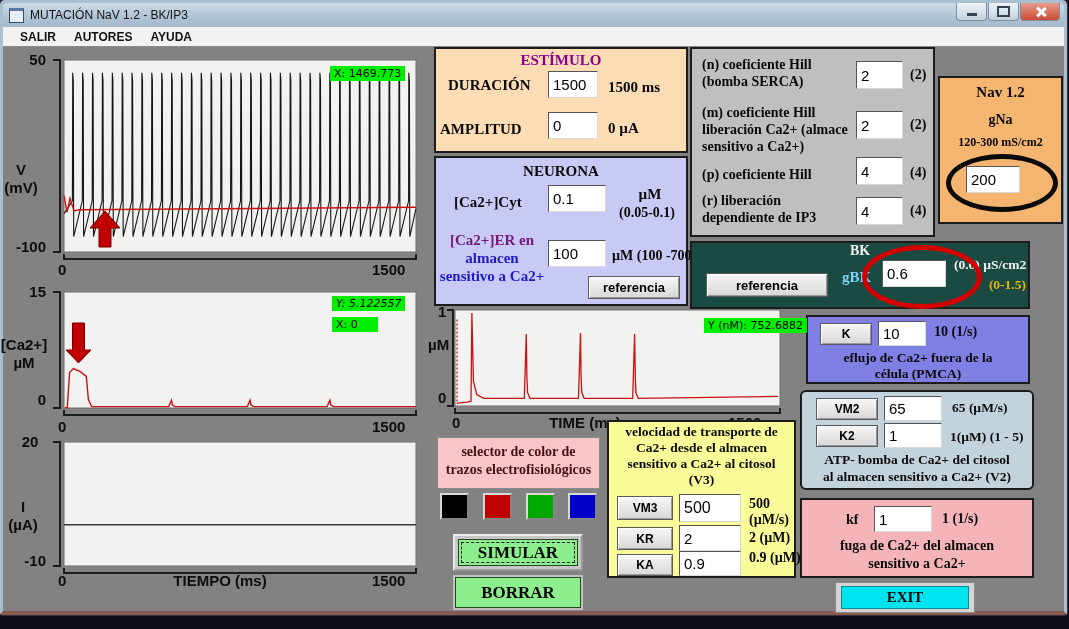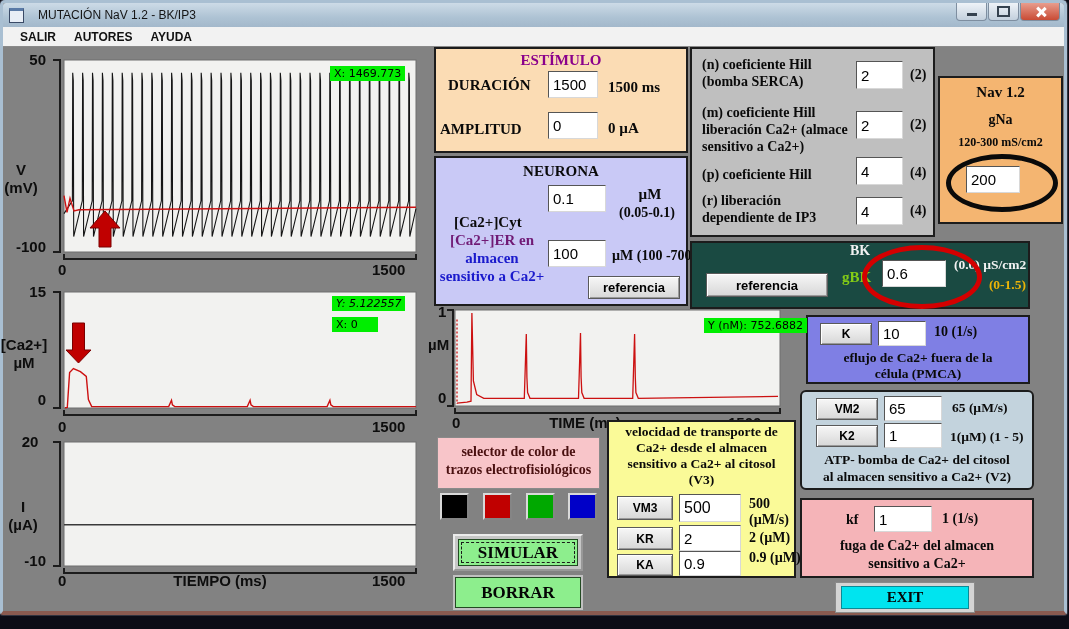--- a/index.html
+++ b/index.html
@@ -5,21 +5,21 @@
   html,body{margin:0;padding:0;}
   body{width:1069px;height:629px;overflow:hidden;background:#0c0c16;position:relative;
        font-family:"Liberation Sans","DejaVu Sans",sans-serif;}
   .abs{position:absolute;box-sizing:border-box;}
   
   #win{left:0;top:0;width:1067px;height:615px;background:#828282;
        border:3px solid #a9bfd2;border-bottom:4px solid #8a5a50;border-radius:5px 5px 3px 3px;
        box-shadow:0 0 0 1px #33333f;}
   #titlebar{left:0;top:0;right:0;height:24px;
        background:linear-gradient(#cddbe7,#aec3d4 60%,#a3b8cb);
-       display:flex;align-items:center;padding:0 6px;border-radius:3px 3px 0 0;gap:8px;}
+       display:flex;align-items:center;padding:0 6px;border-radius:3px 3px 0 0;}
   #title-text{font:12px "Liberation Sans",sans-serif;color:#141414;margin-left:6px;}
   .app-icon{width:13px;height:11px;border:1px solid #3a4a66;background:#e8eef6;border-top:3px solid #5a7aa6;}
   #winbtns{position:absolute;right:4px;top:0;display:flex;}
   .wbtn{width:29px;height:17px;border:1px solid #7e8ea0;border-top:none;
         background:linear-gradient(#eef3f8,#c3d0dd);border-radius:0 0 4px 4px;margin-left:1px;
         display:flex;align-items:center;justify-content:center;}
   .wbtn.close{width:38px;background:linear-gradient(#eba globalization,#d3553f);background:linear-gradient(#e89d8d,#c94b35);}
   .glyph-min{width:10px;height:3px;background:#35424f;margin-top:6px;}
   .glyph-max{width:9px;height:7px;border:2px solid #35424f;}
   .glyph-x{position:relative;width:11px;height:11px;}
@@ -150,21 +150,21 @@
   <div class="plbl" style="left:12px;top:28px;font-size:15px;">DURACIÓN</div>
   <input class="inp" style="left: 112px; top: 22px; width: 50px; height: 27px;" value="1500">
   <div class="plbl" style="left:172px;top:30px;font-size:15px;">1500  ms</div>
   <div class="plbl" style="left:4px;top:72px;font-size:15px;">AMPLITUD</div>
   <input class="inp" style="left: 112px; top: 63px; width: 50px; height: 27px;" value="0">
   <div class="plbl" style="left:172px;top:71px;font-size:15px;">0 µA</div>
 </div>
 
 <div class="panel" style="left:434px;top:156px;width:254px;height:150px;background:#c9c9f6;">
   <div class="plbl" style="left:0;top:5px;width:100%;text-align:center;font-size:15px;">NEURONA</div>
-  <div class="plbl" style="left:18px;top:36px;font-size:15px;margin-top:20px;">[Ca2+]Cyt</div>
+  <div class="plbl" style="left:18px;top:36px;font-size:15px;">[Ca2+]Cyt</div>
   <input class="inp" style="left: 112px; top: 27px; width: 58px; height: 27px;" value="0.1">
   <div class="plbl" style="left:180px;top:28px;width:68px;text-align:center;font-size:15px;">µM</div>
   <div class="plbl" style="left:172px;top:47px;width:78px;text-align:center;">(0.05-0.1)</div>
   <div class="plbl" style="left:0px;top:74px;width:112px;text-align:center;font-size:15px;color:#701a75;">[Ca2+]ER en</div>
   <div class="plbl" style="left:0px;top:92px;width:112px;text-align:center;font-size:15px;color:#1a1acc;">almacen</div>
   <div class="plbl" style="left:-4px;top:110px;width:120px;text-align:center;font-size:15px;color:#1a1acc;">sensitivo a Ca2+</div>
   <input class="inp" style="left: 112px; top: 82px; width: 58px; height: 27px;" value="100">
   <div class="plbl" style="left:176px;top:90px;">µM (100 -700)</div>
   <button class="btn3d" style="left:152px;top:118px;width:92px;height:23px;font-size:13px;">referencia</button>
 </div>
@@ -192,21 +192,21 @@
   <div class="plbl" style="left:0;top:6px;width:100%;text-align:center;font-size:15px;">Nav 1.2</div>
   <div class="plbl" style="left:0;top:34px;width:100%;text-align:center;">gNa</div>
   <div class="plbl" style="left:0;top:57px;width:100%;text-align:center;font-size:12px;">120-300 mS/cm2</div>
   <input class="inp" style="left: 26px; top: 88px; width: 54px; height: 27px;" value="200">
   <div class="ellipse" style="left:6px;top:76px;width:102px;height:48px;border:5px solid #0a0a0a;"></div>
 </div>
 
 <div class="panel" style="left:690px;top:241px;width:340px;height:68px;background:#1a4a42;border-width:2px;">
   <div class="plbl" style="left:0;top:0px;width:100%;text-align:center;color:#f2f2f2;">BK</div>
   <button class="btn3d" style="left:14px;top:30px;width:122px;height:24px;font-size:13px;">referencia</button>
-  <div class="plbl" style="left:150px;top:26px;font-size:15px;color:#84cc16;">gBK</div>
+  <div class="plbl" style="left:150px;top:26px;font-size:15px;color:#7dd3fc;">gBK</div>
   <input class="inp" style="left: 190px; top: 17px; width: 64px; height: 27px;" value="0.6">
   <div class="ellipse" style="left:170px;top:2px;width:110px;height:54px;border:5px solid #d40000;"></div>
   <div class="plbl" style="left:262px;top:14px;font-size:13.5px;color:#f2f2f2;">(0.6) µS/cm2</div>
   <div class="plbl" style="left:262px;top:34px;width:72px;text-align:right;font-size:13.5px;color:#eab308;">(0-1.5)</div>
 </div>
 
 <div class="panel" style="left:806px;top:315px;width:224px;height:69px;background:#7f7fe4;border-width:2px;">
   <button class="btn3d" style="left:12px;top:6px;width:52px;height:22px;">K</button>
   <input class="inp" style="left: 70px; top: 4px; width: 48px; height: 25px;" value="10">
   <div class="plbl" style="left:126px;top:7px;">10  (1/s)</div>

